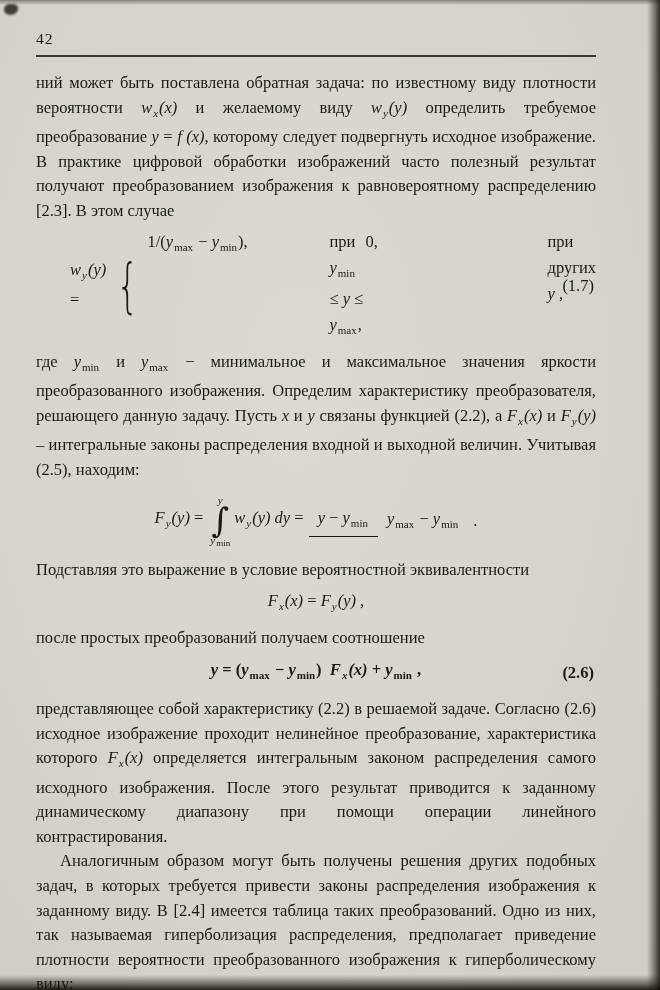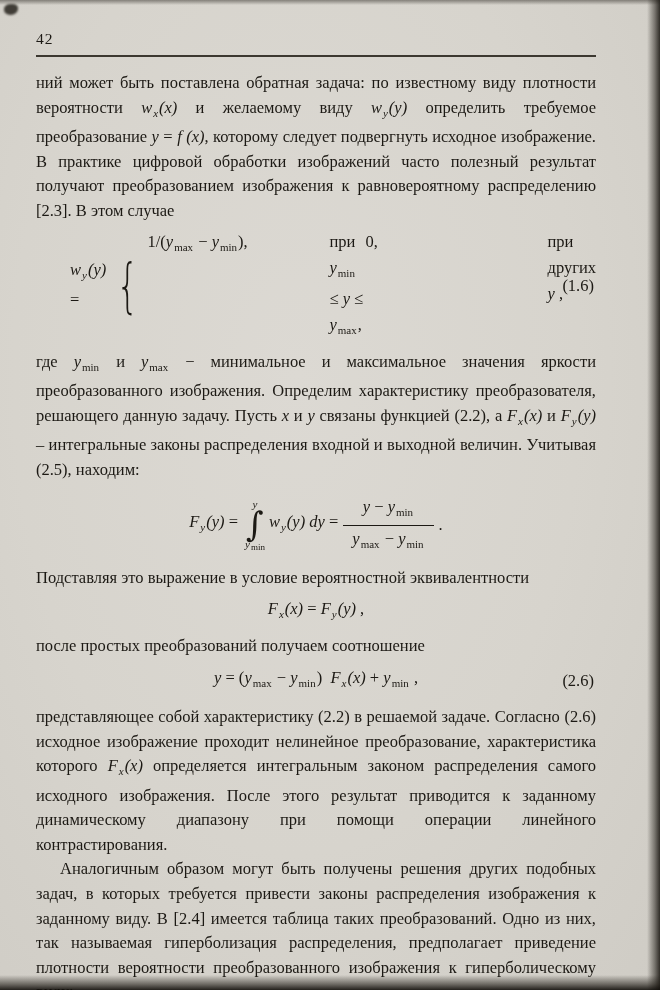--- a/index.html
+++ b/index.html
@@ -28,33 +28,33 @@
   .sg-m{font-style:italic;}
   .sg-s{font-style:italic;font-size:11px;vertical-align:-4px;margin:0 1px;}
   .sg-u{font-size:11px;vertical-align:-4px;margin:0 1px;}
 
   
   .formula{position:relative;display:flex;align-items:center;margin:8px 0;}
   .fcenter{justify-content:center;}
   .f25{margin:5px 0 7px;padding-left:34px;}
   .fint{margin:12px 0 10px;}
   .feq{margin:7px 0;}
-  .f26{margin:8px 0 9px;}
+  .f26{margin:8px 0 9px;font-weight:bold;}
   .eqnum{position:absolute;right:2px;top:50%;transform:translateY(-50%);}
   .brace{font-family:"DejaVu Sans",sans-serif;font-weight:300;font-size:58px;line-height:1;transform:scaleX(.6);margin-left:1px;}
   .cases{display:inline-flex;flex-direction:row;margin-left:2px;}
   .crow{display:flex;line-height:26px;}
   .cval{min-width:182px;}
 
   .intwrap{display:inline-flex;flex-direction:column;align-items:center;margin:0 4px 0 7px;}
   .ilim{font-size:11px;line-height:10px;}
   .ilim .sg-m{font-size:11px;font-style:italic;}
   .ilim .sg-u{font-size:9px;vertical-align:-2px;margin:0 0 0 1px;}
   .isign{font-family:"DejaVu Serif",serif;font-size:34px;line-height:30px;}
-  .frac{display:inline-flex;flex-direction:column;text-align:center;margin:0 5px;}
+  .frac{display:inline-flex;flex-direction:row;text-align:center;margin:0 5px;}
   .fnum{padding:0 9px 1px;border-bottom:1.3px solid #1c1914;line-height:23px;}
   .fden{padding:1px 9px 0;line-height:23px;}
 
   
   .edge-right{position:absolute;top:0;right:0;width:13px;height:100%;
     background:linear-gradient(to right,rgba(30,26,20,0),rgba(30,26,20,.5) 60%,rgba(18,15,10,.85));}
   .edge-bottom{position:absolute;left:0;bottom:0;width:100%;height:15px;
     background:linear-gradient(to bottom,rgba(30,26,20,0),rgba(30,26,20,.55) 60%,rgba(16,13,9,.9));}
   .edge-top{position:absolute;top:0;left:0;width:100%;height:5px;
     background:linear-gradient(to bottom,rgba(30,26,20,.45),rgba(30,26,20,0));}
@@ -81,21 +81,21 @@
       <span class="cases">
         <span class="crow">
           <span class="cval"><span class="sg-n">1/(</span><span class="sg-m">y</span><span class="sg-u">max</span><span class="sg-n"> − </span><span class="sg-m">y</span><span class="sg-u">min</span><span class="sg-n">),</span></span>
           <span class="ccond"><span class="sg-n">при </span><span class="sg-m">y</span><span class="sg-u">min</span><span class="sg-n"> ≤ </span><span class="sg-m">y</span><span class="sg-n"> ≤ </span><span class="sg-m">y</span><span class="sg-u">max</span><span class="sg-n">,</span></span>
         </span>
         <span class="crow">
           <span class="cval"><span class="sg-n">0,</span></span>
           <span class="ccond"><span class="sg-n">при других </span><span class="sg-m">y</span><span class="sg-n"> ,</span></span>
         </span>
       </span>
-      <span class="eqnum">(1.6)</span>
+      <span class="eqnum">(1.7)</span>
     </div>
 
     <p class="para"><span class="sg-n">где </span><span class="sg-m">y</span><span class="sg-u">min</span><span class="sg-n"> и </span><span class="sg-m">y</span><span class="sg-u">max</span><span class="sg-n"> − минимальное и максимальное значения яркости преобразованного изображения. Определим характеристику преобразователя, решающего данную задачу. Пусть </span><span class="sg-m">x</span><span class="sg-n"> и </span><span class="sg-m">y</span><span class="sg-n"> связаны функцией (2.2), а </span><span class="sg-m">F</span><span class="sg-s">x</span><span class="sg-m">(x)</span><span class="sg-n"> и </span><span class="sg-m">F</span><span class="sg-s">y</span><span class="sg-m">(y)</span><span class="sg-n"> – </span><span class="sg-i">интегральные законы распределения</span><span class="sg-n"> входной и выходной величин. Учитывая (2.5), находим:</span></p>
 
     <div class="formula fcenter fint">
       <span><span class="sg-m">F</span><span class="sg-s">y</span><span class="sg-m">(y)</span><span class="sg-n"> = </span></span>
       <span class="intwrap">
         <span class="ilim"><span class="sg-m">y</span></span>
         <span class="isign">∫</span>
         <span class="ilim"><span class="sg-m">y</span><span class="sg-u">min</span></span>

